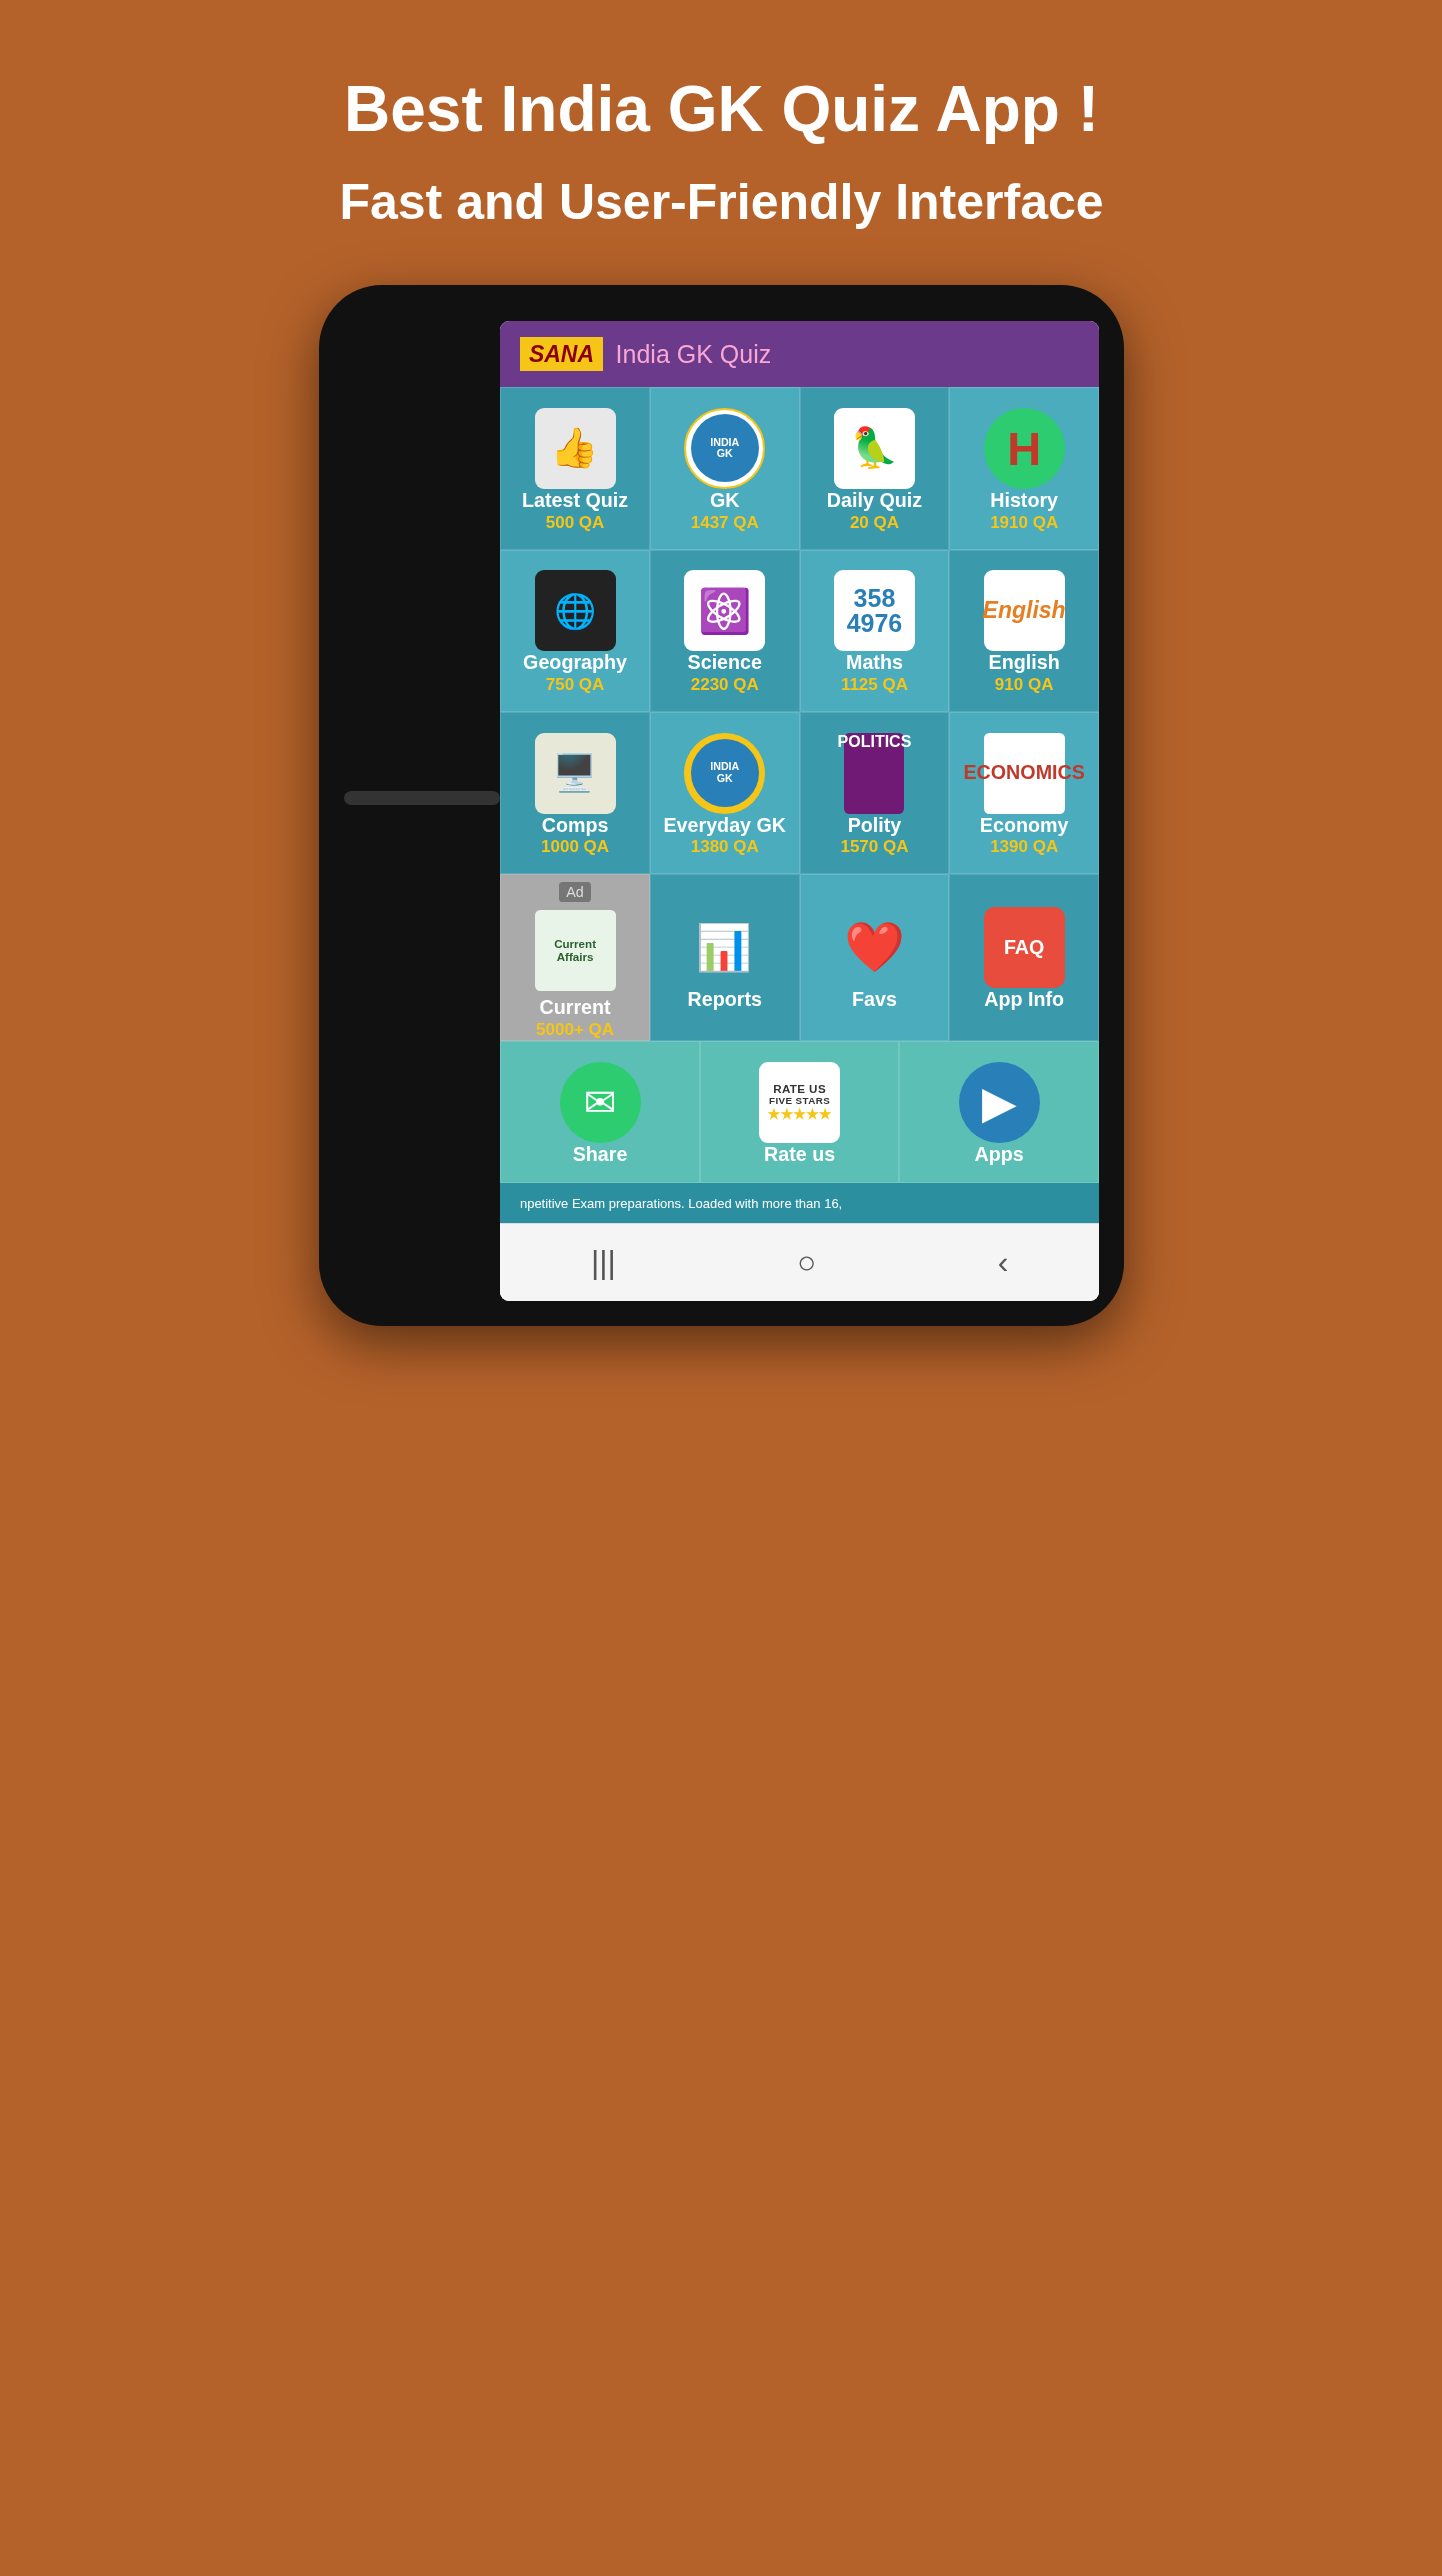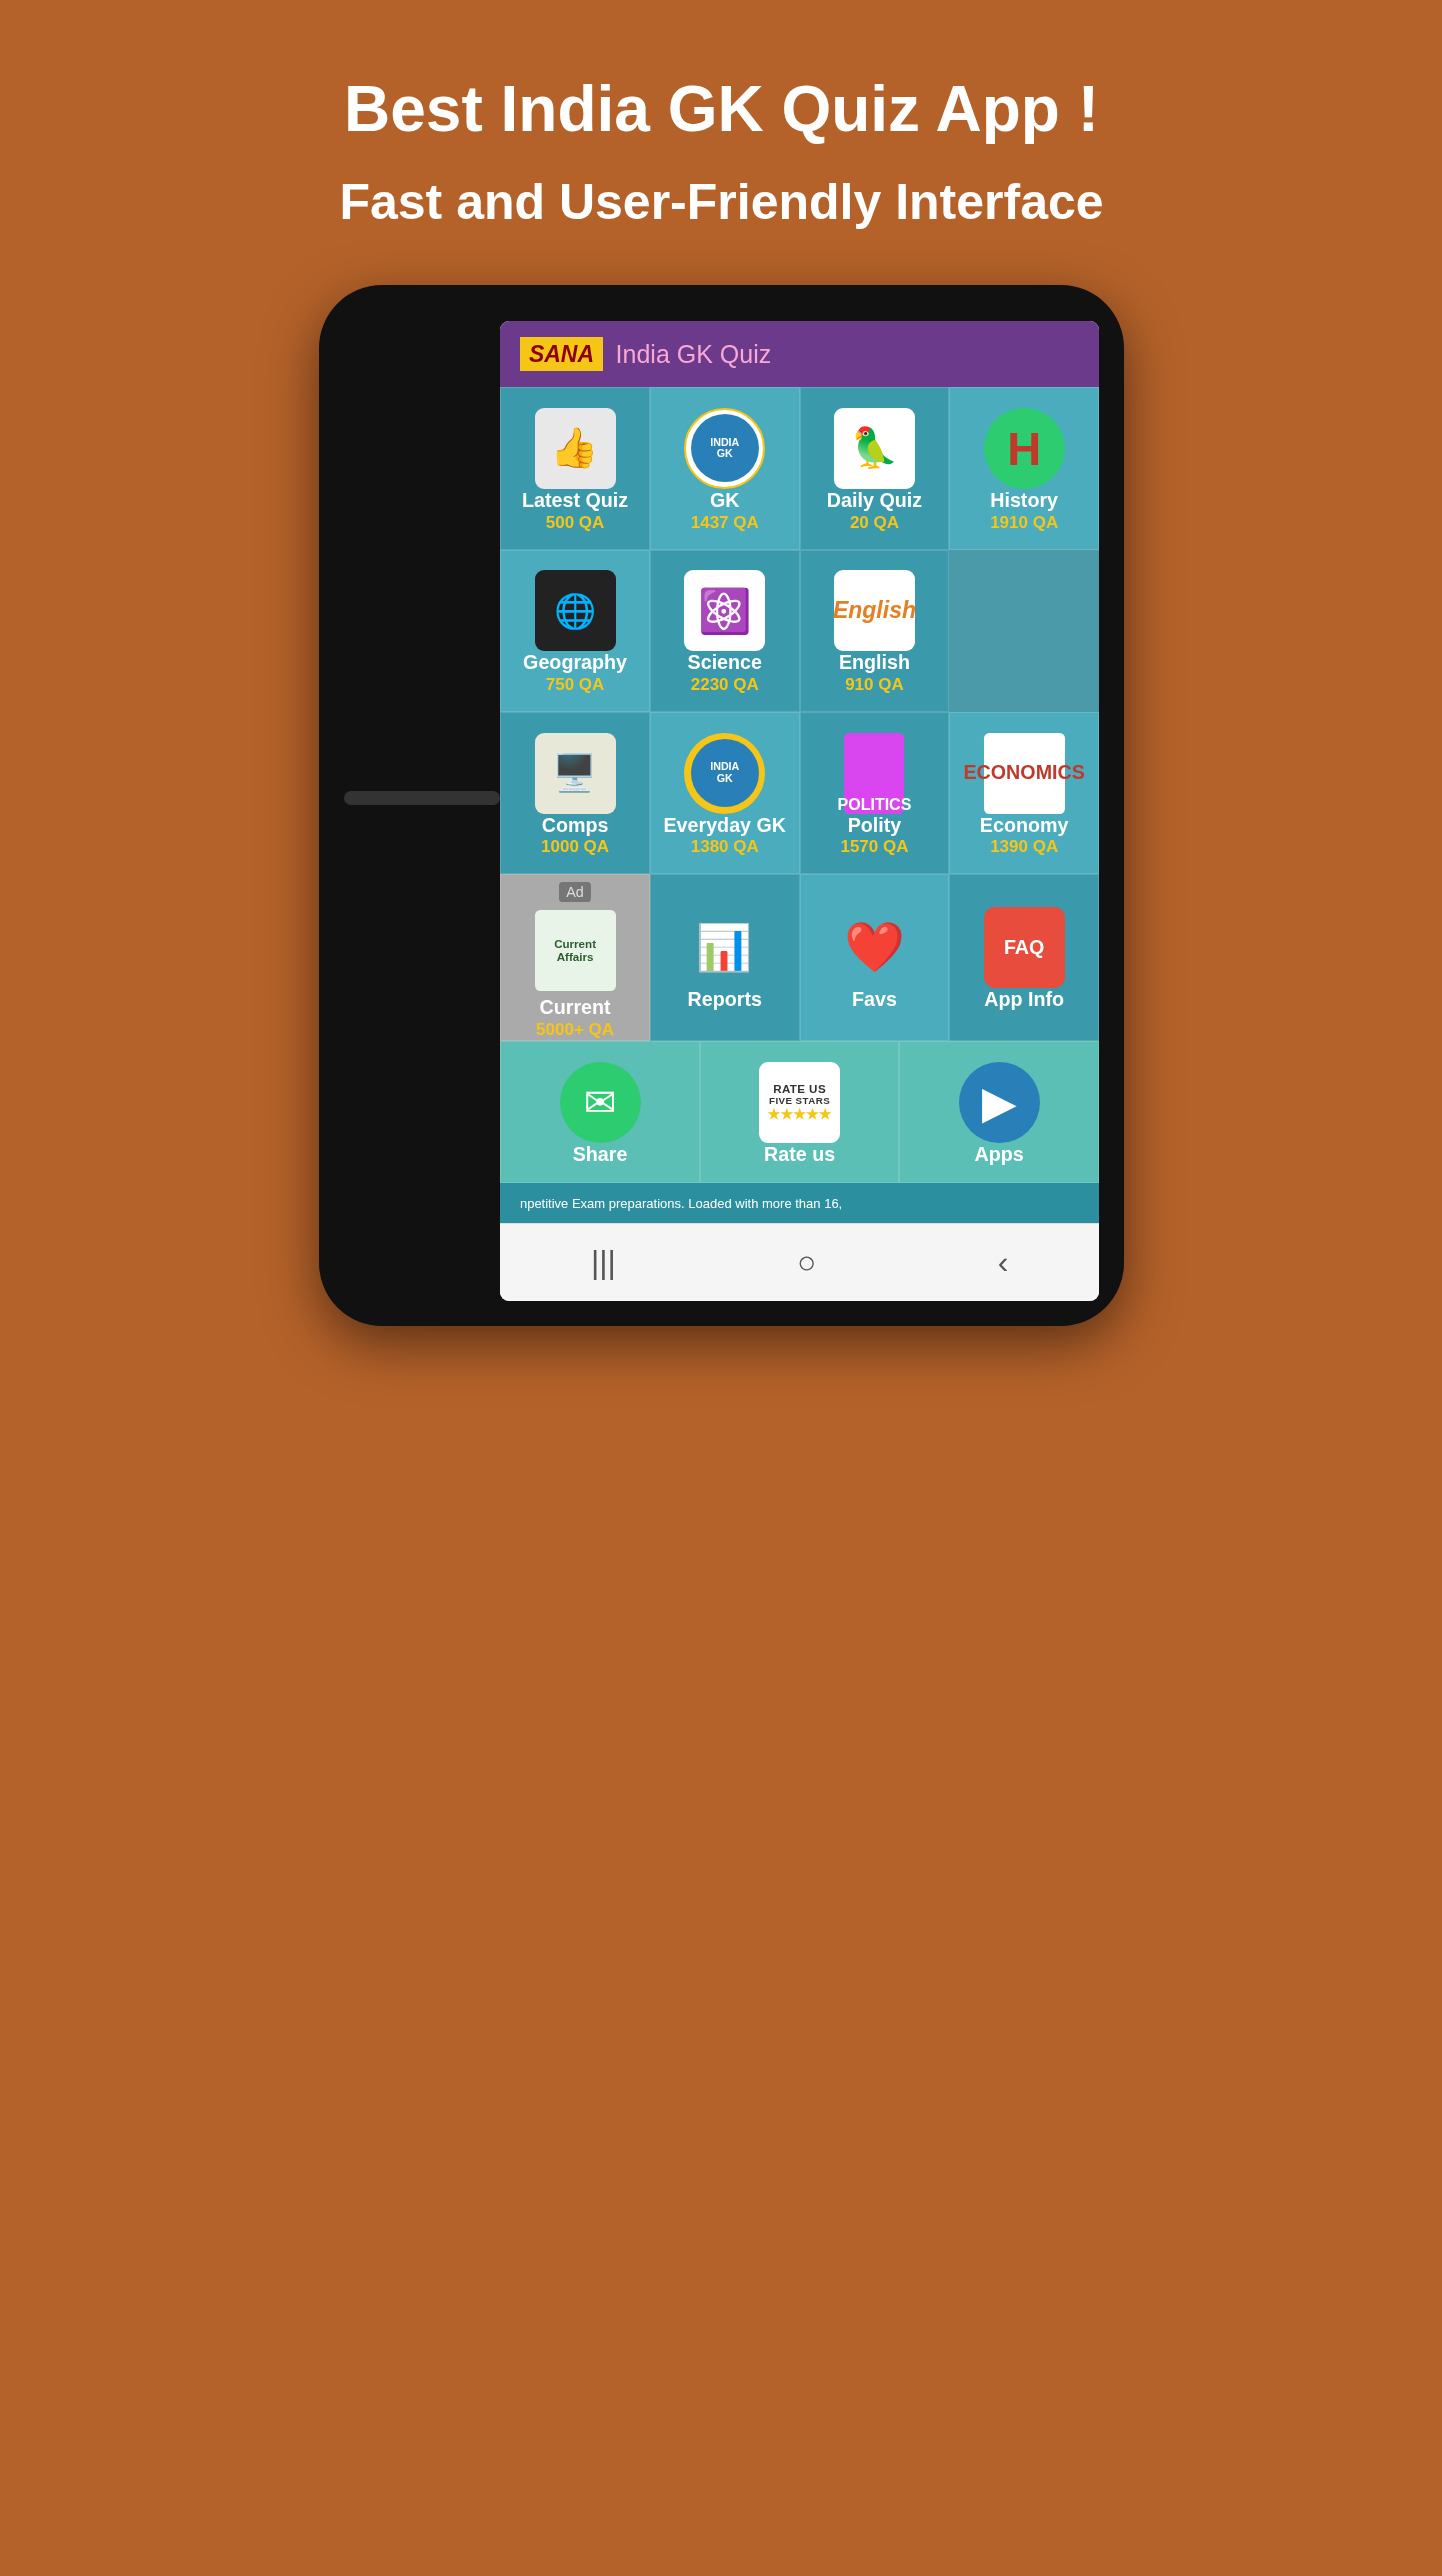--- a/index.html
+++ b/index.html
@@ -194,24 +194,24 @@
       display: flex; align-items: center; justify-content: center;
     }
     .icon-everyday-inner {
       background: #2980b9;
       width: 68px; height: 68px;
       border-radius: 50%;
       display: flex; align-items: center; justify-content: center;
       flex-direction: column;
     }
     .icon-polity {
-      background: #d946ef;
+      background: #701a75;
       width: 60px; height: 81px;
       border-radius: 5.4px;
-      display: flex; align-items: center; justify-content: flex-end;
+      display: flex; align-items: center; justify-content: flex-start;
       color: white;
       font-size: 18px;
       font-weight: 900;
       flex-direction: column;
     }
     .icon-economy {
       background: white;
       width: 81px; height: 81px;
       border-radius: 5.4px;
       display: flex; align-items: center; justify-content: center;
@@ -394,20 +394,30 @@
         <span class="cell-label">Geography</span>
         <span class="cell-qa">750 QA</span>
       </div>
 
       <div class="grid-cell grid-cell-teal">
         <div class="icon-science">⚛️</div>
         <span class="cell-label">Science</span>
         <span class="cell-qa">2230 QA</span>
       </div>
 
+      <div class="grid-cell grid-cell-light">
+        <div class="icon-maths">
+          <div style="font-size:25px;font-weight:900;color:#2980b9;line-height:1;text-align:center;">
+            <div>358</div>
+            <div>4976</div>
+          </div>
+        </div>
+        <span class="cell-label">Maths</span>
+        <span class="cell-qa">1125 QA</span>
+      </div>
 
       <div class="grid-cell grid-cell-teal">
         <div class="icon-english">English</div>
         <span class="cell-label">English</span>
         <span class="cell-qa">910 QA</span>
       </div>
     </div>
 
     <div class="grid-section">
 

